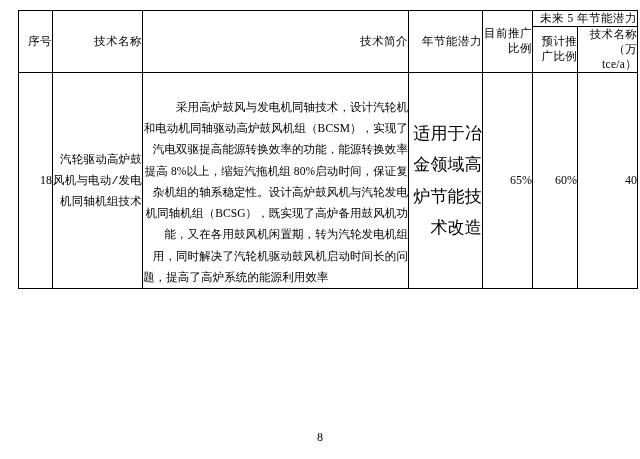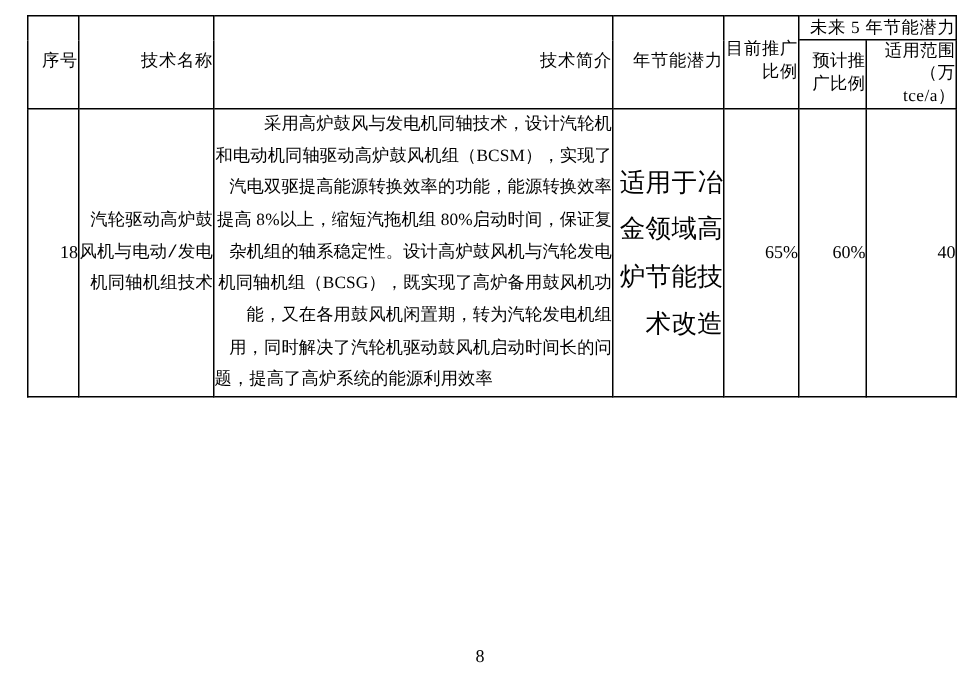--- a/index.html
+++ b/index.html
@@ -77,20 +77,21 @@
     font-size: 11.5px;
     line-height: 1.85;
     text-align: justify;
     text-align-last: left;
     padding: 6px 6px 6px 6px;
     letter-spacing: 0.1px;
   }
   td.cell-desc .indent {
     display: block;
     text-indent: 22px;
+    margin-top: 24px;
   }
   td.cell-scope {
     font-size: 17px;
     line-height: 1.85;
     text-align: left;
     padding: 6px 5px;
     letter-spacing: 0.2px;
   }
   td.cell-num {
     font-size: 12px;
@@ -126,21 +127,21 @@
       <tr>
         <th class="hdr" rowspan="2">序号</th>
         <th class="hdr" rowspan="2">技术名称</th>
         <th class="hdr" rowspan="2">技术简介</th>
         <th class="hdr" rowspan="2">年节能潜力</th>
         <th class="hdr" rowspan="2">目前推广比例</th>
         <th class="hdr-span" colspan="2">未来 5 年节能潜力</th>
       </tr>
       <tr>
         <th class="hdr-sub">预计推广比例</th>
-        <th class="hdr-sub">适用范围（万 tce/a）</th>
+        <th class="hdr-sub">技术名称（万 tce/a）</th>
       </tr>
     </thead>
     <tbody>
       <tr class="row-body">
         <td class="cell-no">18</td>
         <td class="cell-name">汽轮驱动高炉鼓风机与电动/发电机同轴机组技术</td>
         <td class="cell-desc">
             <span class="indent">采用高炉鼓风与发电机同轴技术，设计汽轮机和电动机同轴驱动高炉鼓风机组（BCSM），实现了汽电双驱提高能源转换效率的功能，能源转换效率提高 8%以上，缩短汽拖机组 80%启动时间，保证复杂机组的轴系稳定性。设计高炉鼓风机与汽轮发电机同轴机组（BCSG），既实现了高炉备用鼓风机功能，又在各用鼓风机闲置期，转为汽轮发电机组用，同时解决了汽轮机驱动鼓风机启动时间长的问题，提高了高炉系统的能源利用效率</span>
           </td>
         <td class="cell-scope">适用于冶金领域高炉节能技术改造</td>

